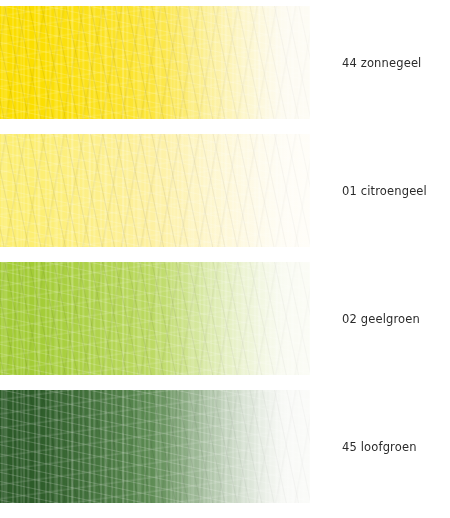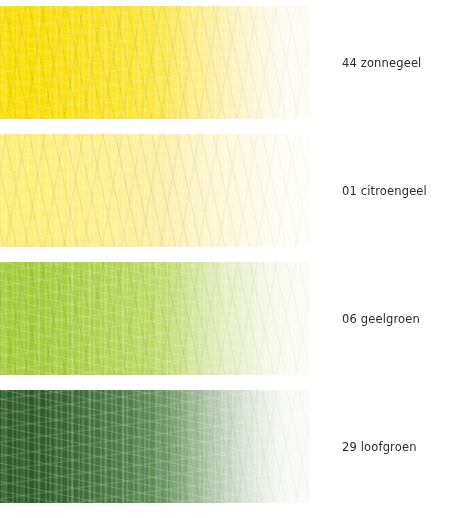--- a/index.html
+++ b/index.html
@@ -175,27 +175,27 @@
   </div>
 
   <div class="swatch-row" id="row-2" style="top: 262px;">
     <div class="swatch">
       <div class="swatch-base" id="base-2" style="background: linear-gradient(90deg, rgb(163, 204, 54) 0%, rgb(163, 204, 54) 12%, rgb(187, 217, 97) 48%, rgb(244, 247, 230) 92%, rgb(244, 247, 230) 100%);"></div>
       <div class="swatch-grain-a"></div>
       <div class="swatch-grain-b"></div>
       <div class="swatch-grain-c"></div>
       <div class="swatch-fade"></div>
     </div>
-    <div class="swatch-label" style="color: rgb(43, 43, 43);">06 geelgroen</div>
+    <div class="swatch-label" style="color: rgb(43, 43, 43);">02 geelgroen</div>
   </div>
 
   <div class="swatch-row" id="row-3" style="top: 390px;">
     <div class="swatch">
       <div class="swatch-base" id="base-3" style="background: linear-gradient(90deg, rgb(45, 92, 41) 0%, rgb(45, 92, 41) 12%, rgb(91, 138, 81) 48%, rgb(242, 244, 238) 92%, rgb(242, 244, 238) 100%);"></div>
       <div class="swatch-grain-a"></div>
       <div class="swatch-grain-b"></div>
       <div class="swatch-grain-c"></div>
       <div class="swatch-fade"></div>
     </div>
-    <div class="swatch-label" style="color: rgb(43, 43, 43);">29 loofgroen</div>
+    <div class="swatch-label" style="color: rgb(43, 43, 43);">45 loofgroen</div>
   </div>
 
 </div>
 
 </body></html>

